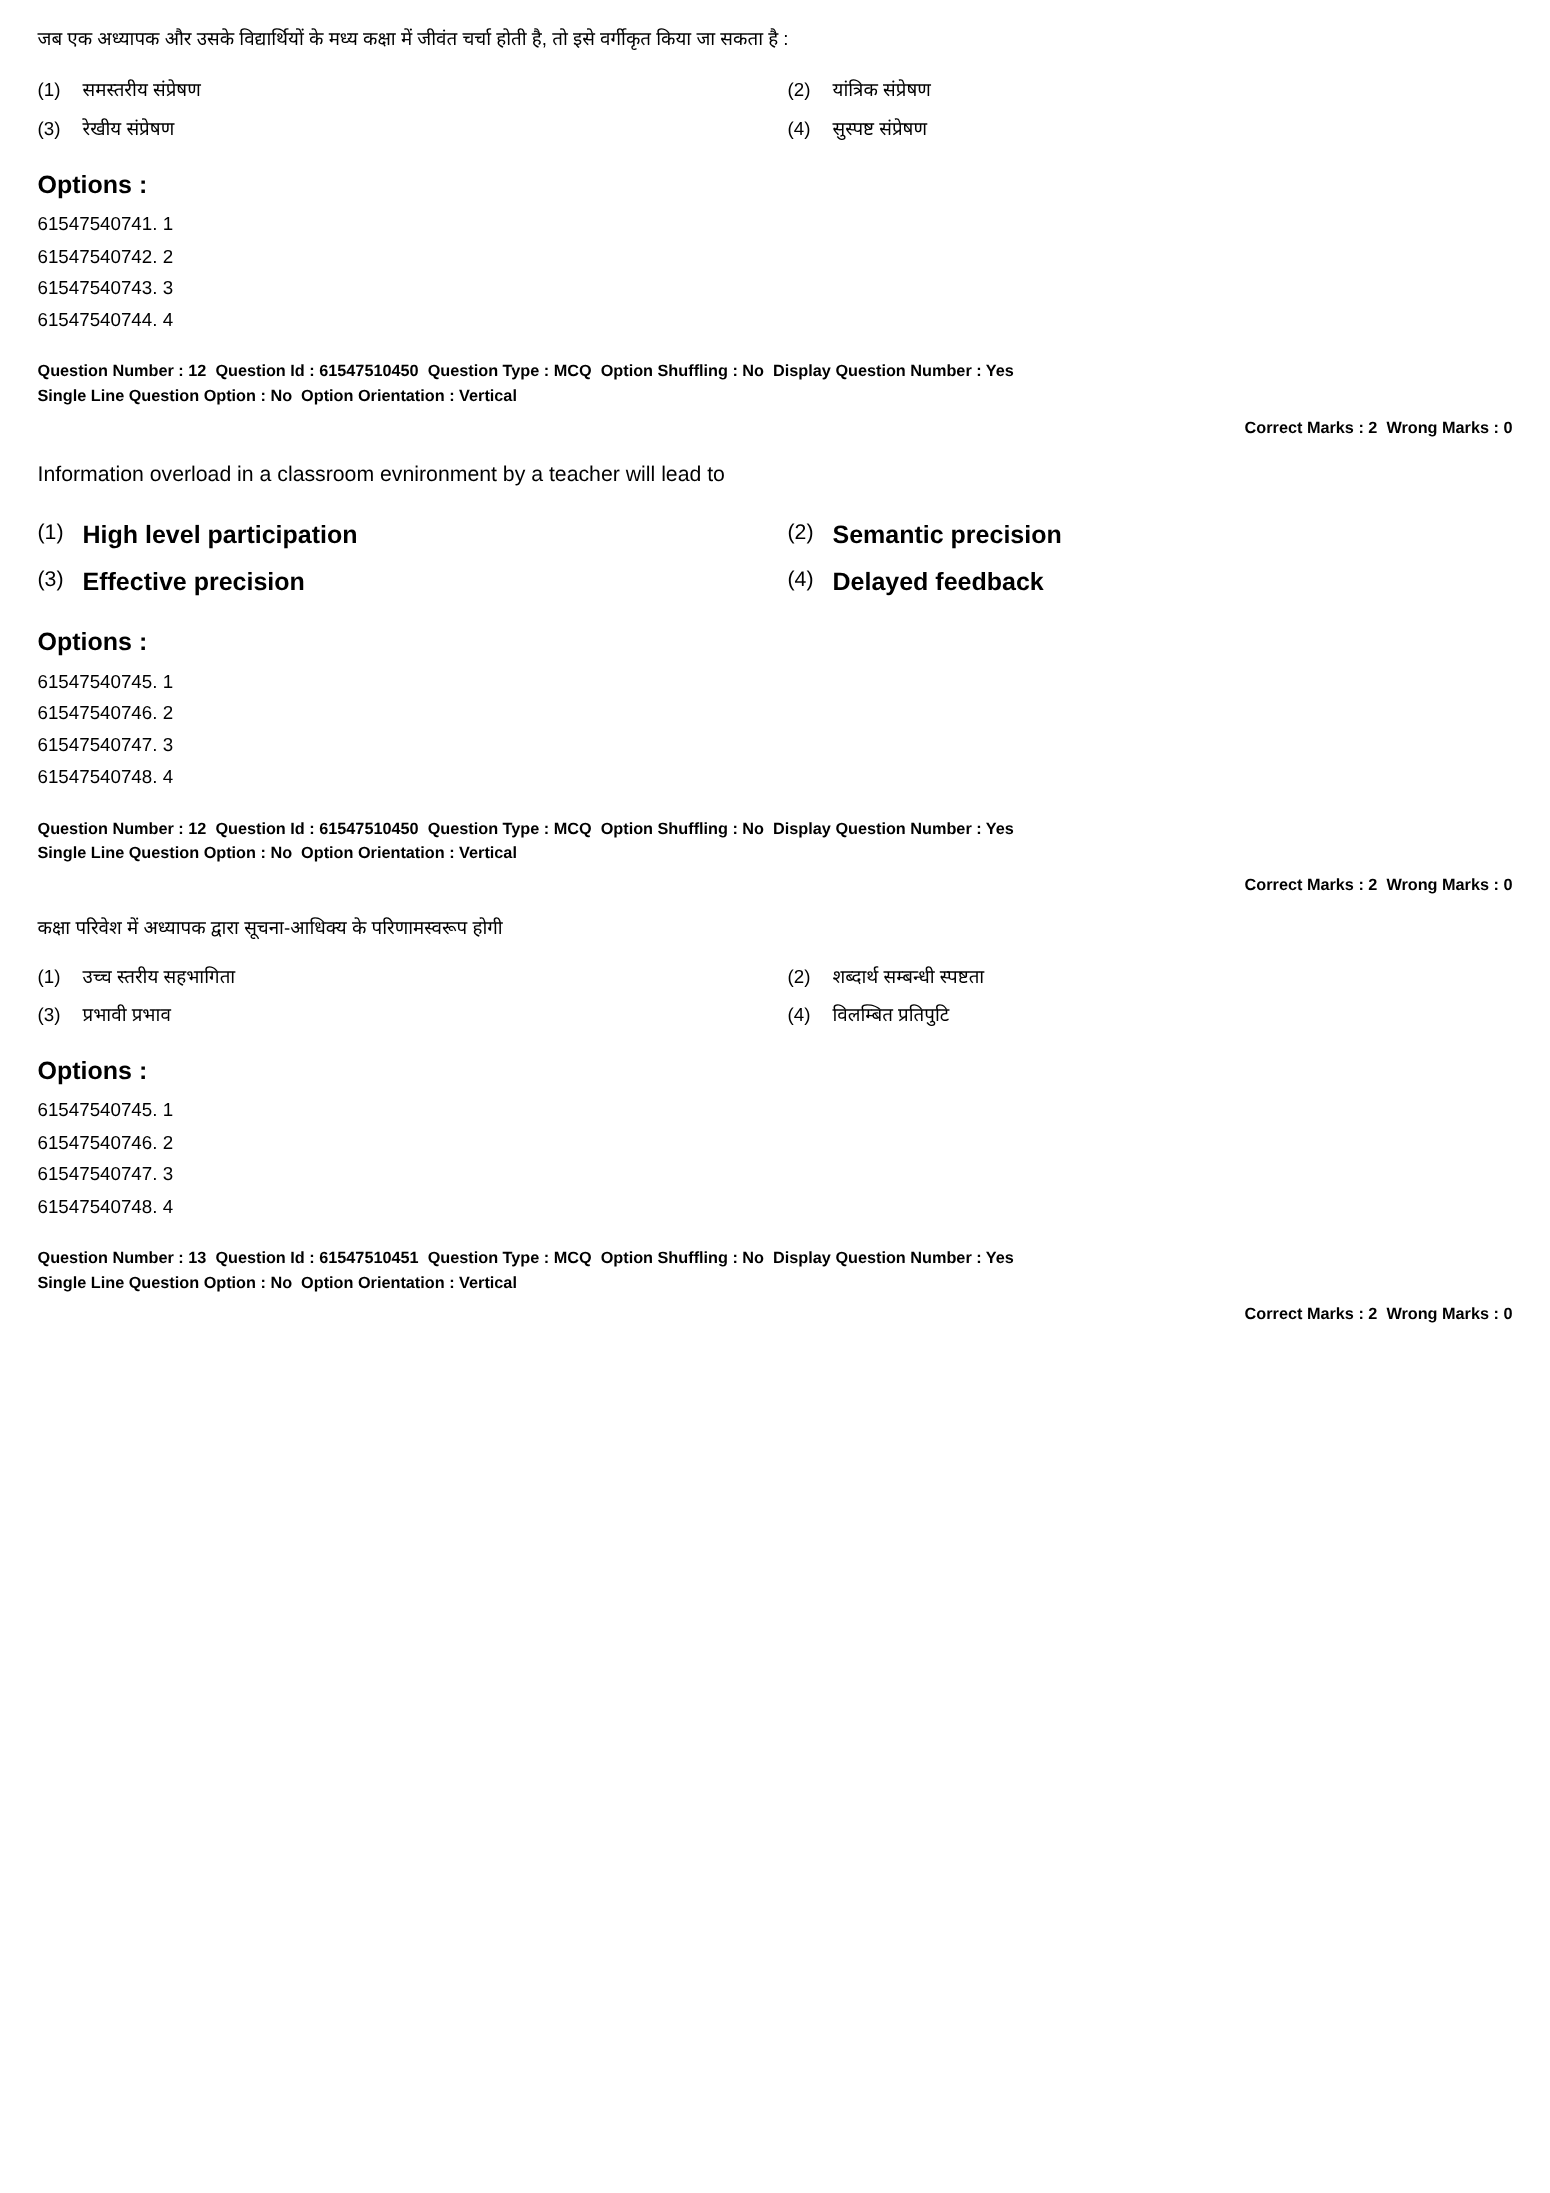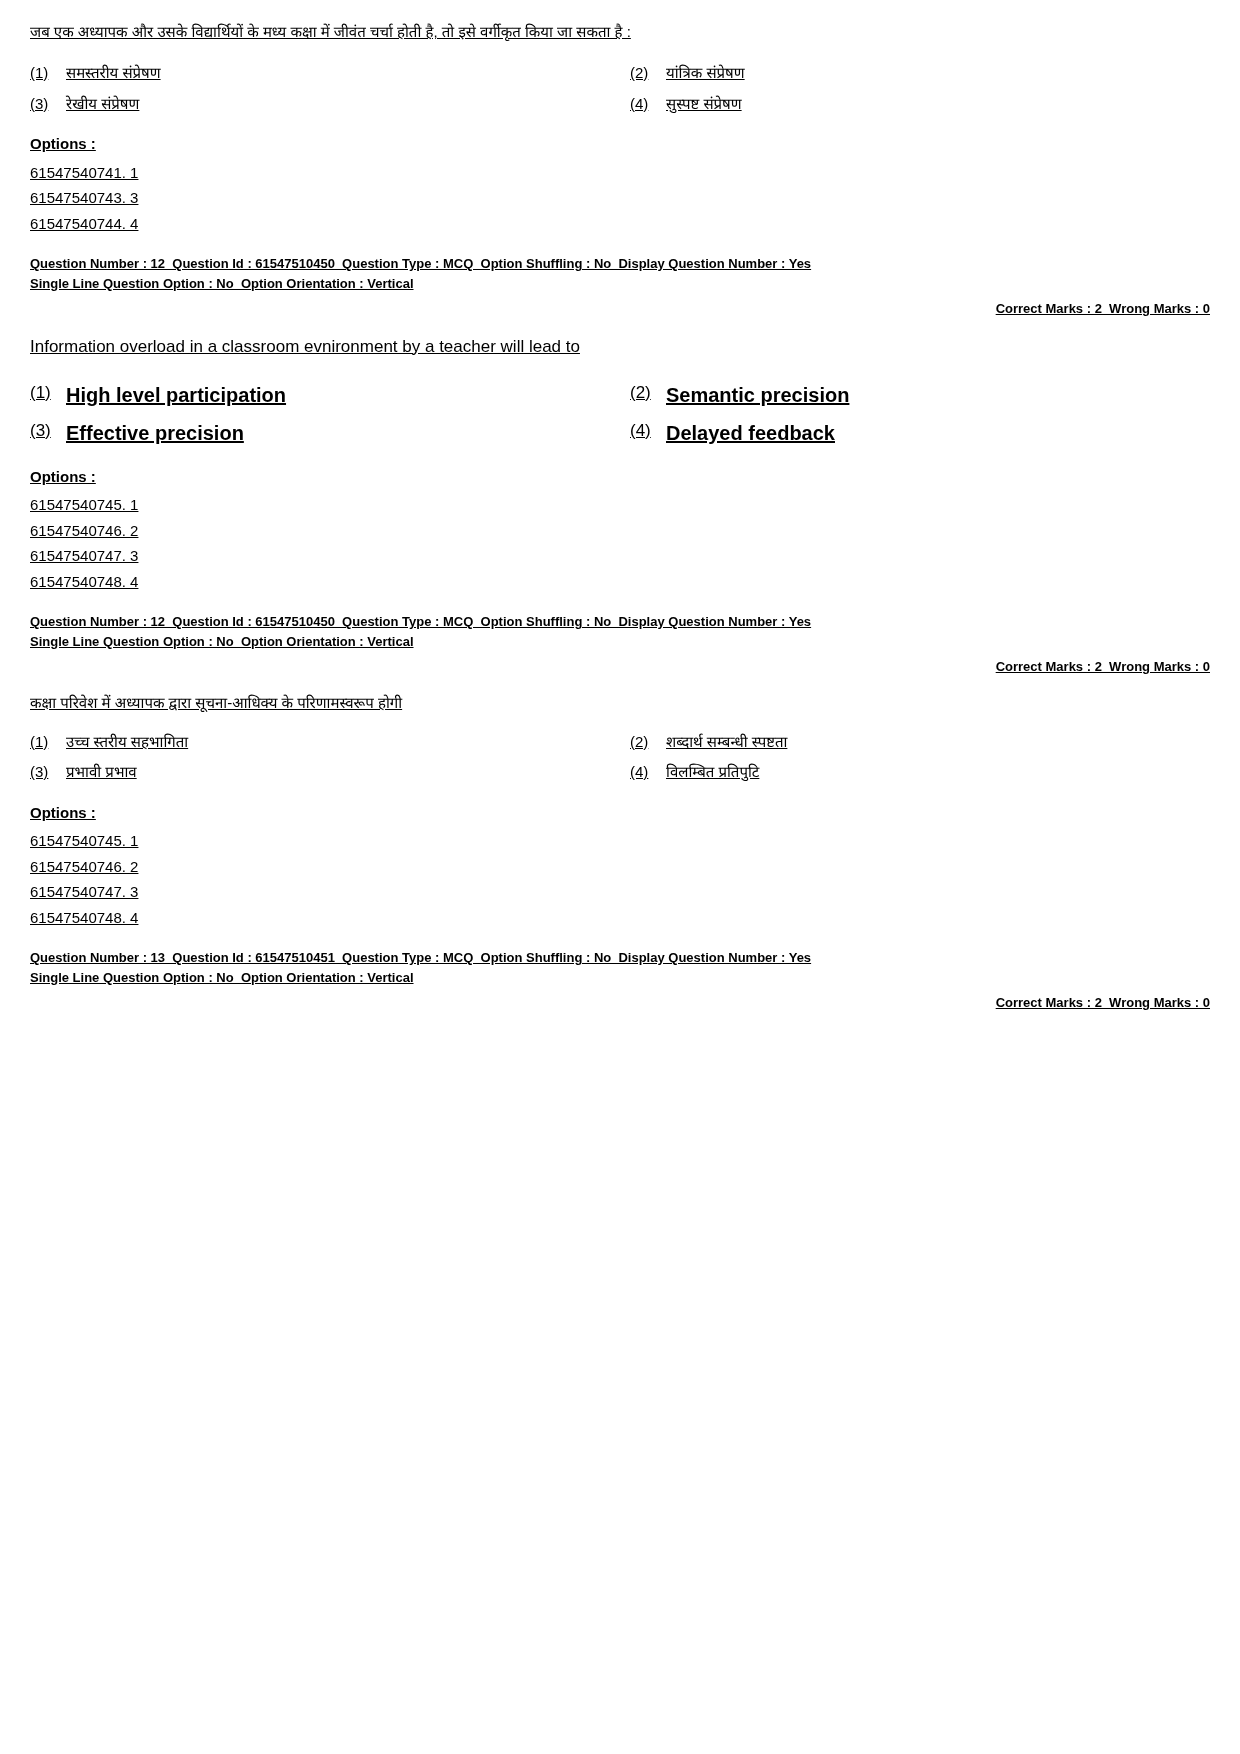--- a/index.html
+++ b/index.html
@@ -38,21 +38,21 @@
     .option-text {
       font-size: 15px;
     }
     .option-text.bold {
       font-weight: bold;
       font-size: 20px;
     }
     .options-label {
       font-weight: bold;
       margin-bottom: 4px;
-      font-size: 15px;
+      font-size: 20px;
     }
     .options-list {
       margin-bottom: 18px;
     }
     .options-list div {
       font-size: 15px;
       line-height: 1.7;
     }
     .question-meta {
       font-size: 13px;
@@ -62,21 +62,20 @@
       border-top: none;
     }
     .correct-marks {
       font-size: 13px;
       font-weight: bold;
       margin-bottom: 14px;
       text-align: right;
     }
     .section-divider {
       margin-bottom: 14px;
-      text-decoration: underline;
     }
     .hindi-text {
       font-size: 15px;
     }
   </style>
 </head>
 <body>
 
 <div class="section-divider">
   <div class="question-text hindi-text">
@@ -98,20 +97,21 @@
     </div>
     <div class="option-item">
       <span class="option-number">(4)</span>
       <span class="option-text hindi-text">सुस्पष्ट संप्रेषण</span>
     </div>
   </div>
 
   <div class="options-label">Options :</div>
   <div class="options-list">
     <div>61547540741. 1</div>
+    <div>61547540742. 2</div>
     <div>61547540743. 3</div>
     <div>61547540744. 4</div>
   </div>
 </div>
 
 <div class="section-divider">
   <div class="question-meta">
     Question Number : 12&nbsp; Question Id : 61547510450&nbsp; Question Type : MCQ&nbsp; Option Shuffling : No&nbsp; Display Question Number : Yes<br>
     Single Line Question Option : No&nbsp; Option Orientation : Vertical
   </div>

